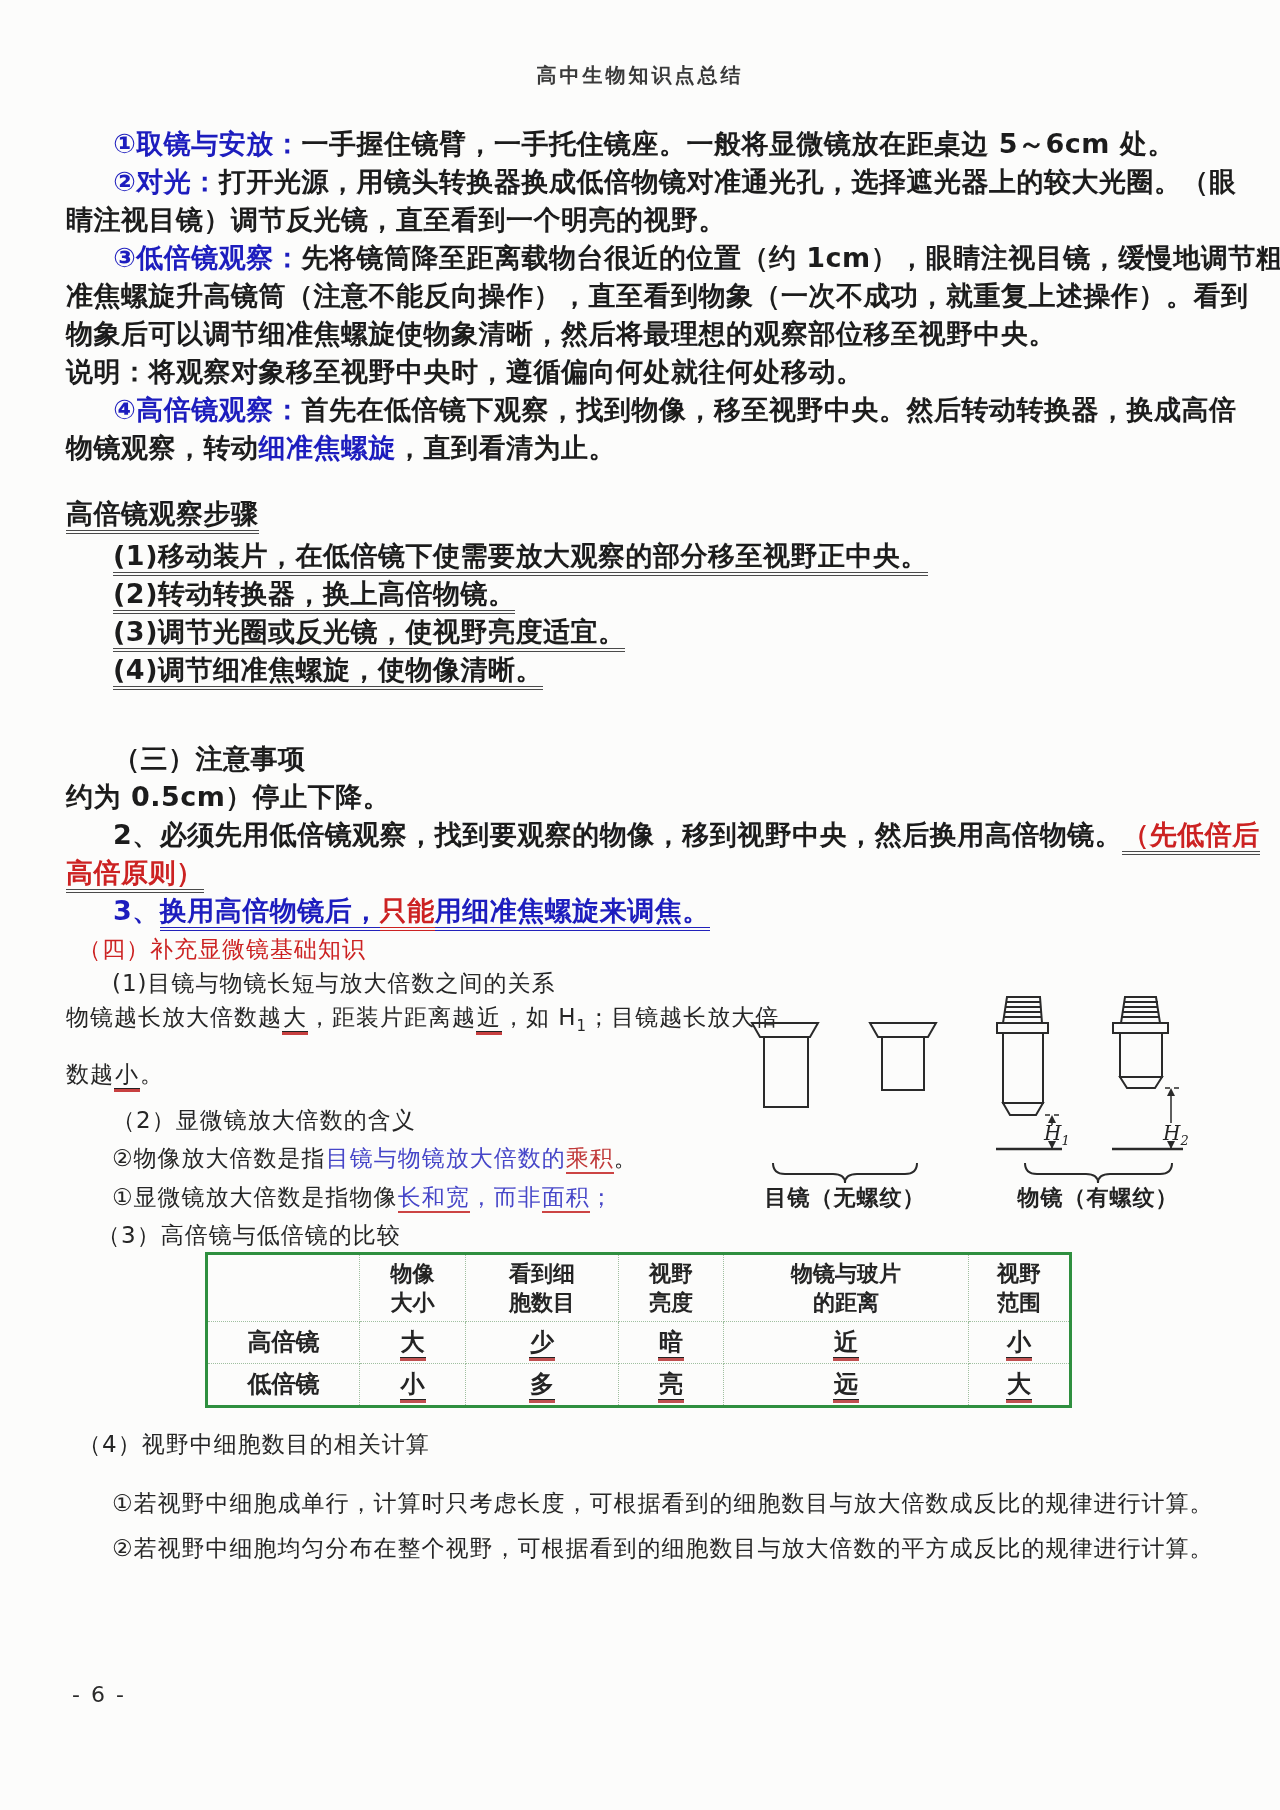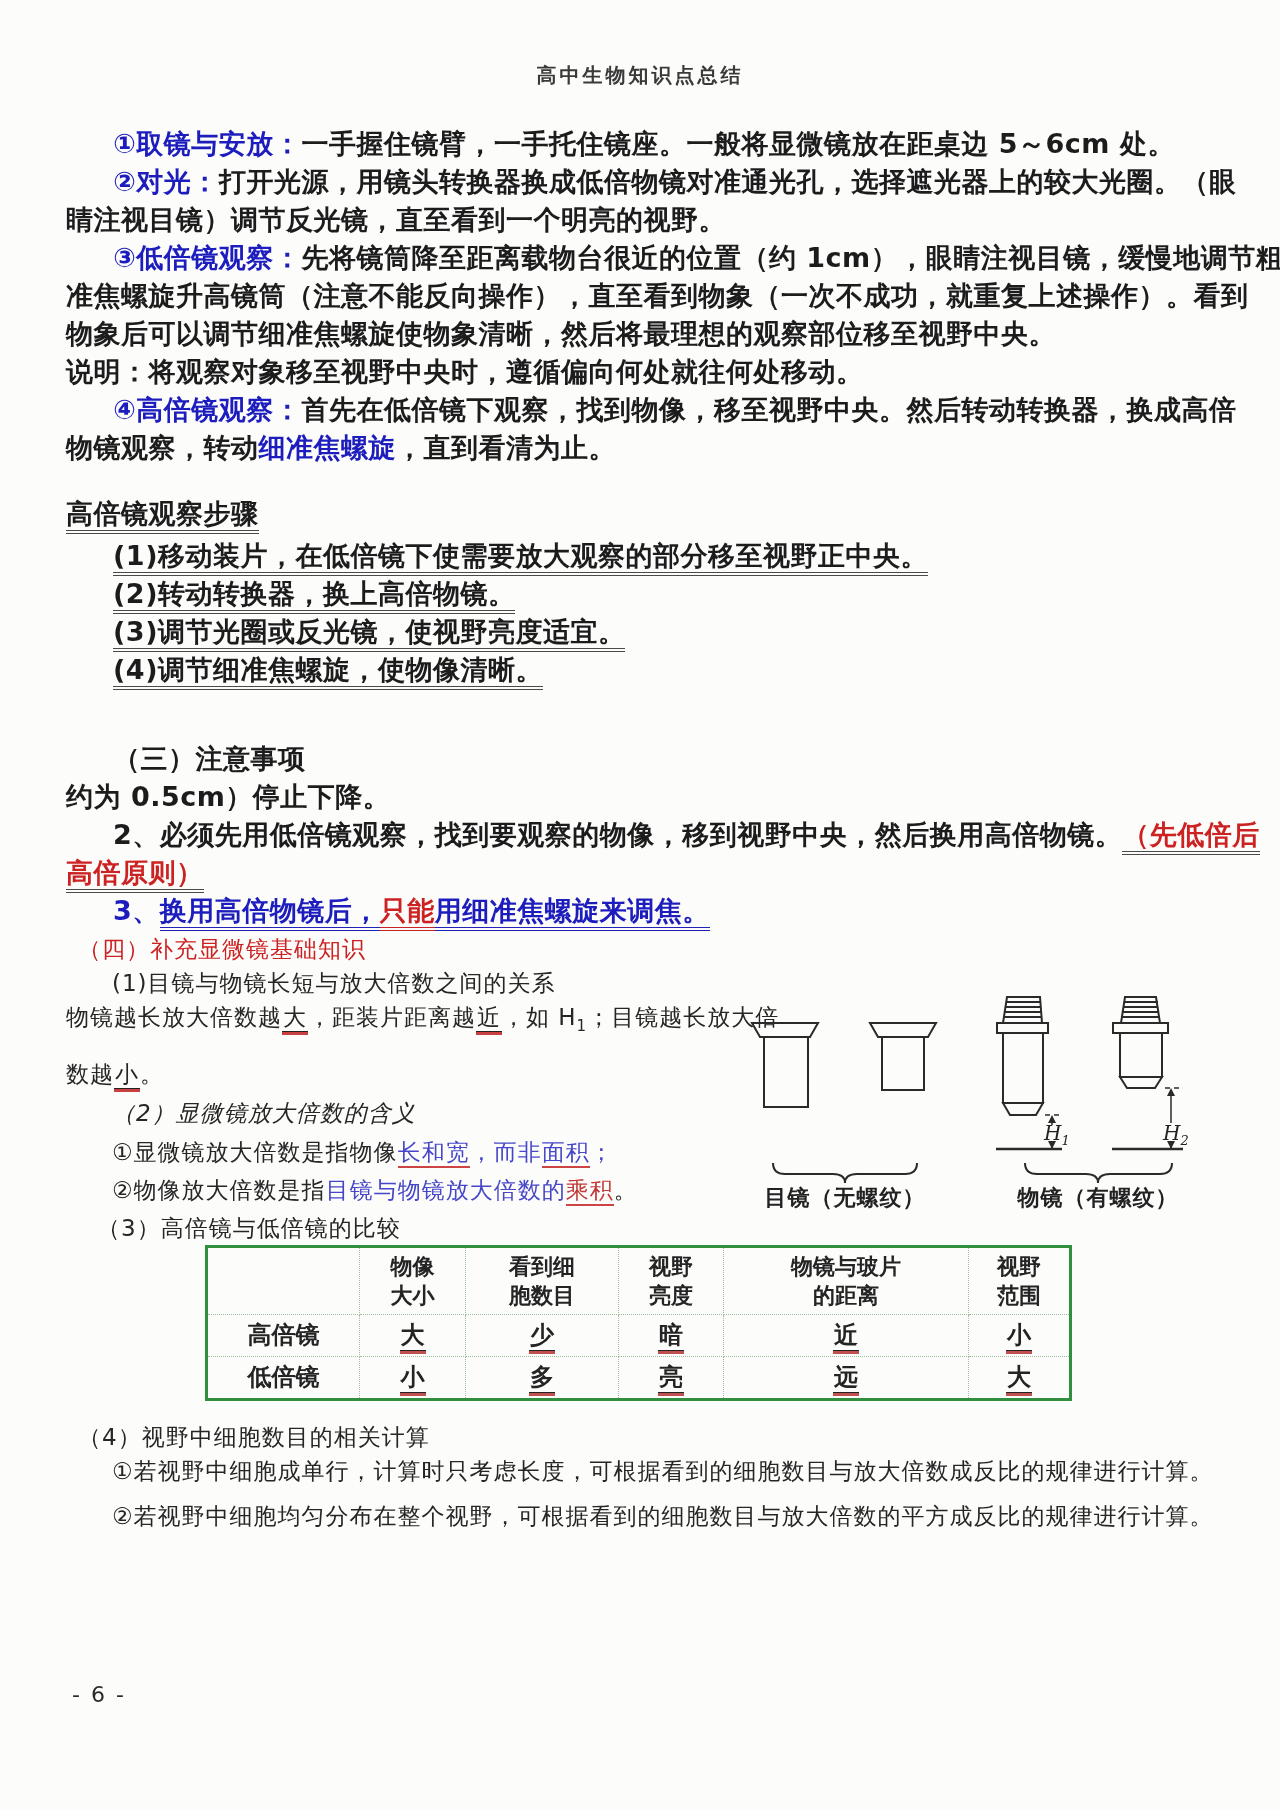--- a/index.html
+++ b/index.html
@@ -25,25 +25,25 @@
   .ind{padding-left:47px;}
   .ind4{padding-left:46px;}
   .ind3{padding-left:31px;}
   .indL{padding-left:12px;}
   .mt-steps{margin-top:28px;}
   .mt-item1{margin-top:4px;}
   .mt-sec3{margin-top:51px;}
   .mt2{margin-top:2px;}
   .mt4{margin-top:4px;}
   .mt5{margin-top:5px;}
-  .mt8{margin-top:5px;font-style:italic;}
+  .mt8{margin-top:12px;}
   .mt11{margin-top:11px;}
   .mt14{margin-top:14px;}
   .mt19{margin-top:19px;}
-  .mt25{}
+  .mt25{margin-top:25px;}
   .blue{color:#1d1dbe;}
   .blue2{color:#4646c8;}
   .red{color:#cc2222;}
   .red2{color:#c03a3a;}
   .u2{border-bottom:4px double #4a4a4a;padding-bottom:1px;}
   .u2b{border-bottom:4px double #2222bb;padding-bottom:1px;}
   .u2r{border-bottom:4px double #cc2222;padding-bottom:1px;}
   .du{border-bottom:1px solid #222;box-shadow:0 3px 0 #c84040;padding:0 1px 1px;}
   .rul{border-bottom:2px solid #cc4444;padding-bottom:1px;}
   .sub{font-size:15px;vertical-align:sub;}
@@ -100,22 +100,22 @@
         <div class="line ind mt-sec3"><span>（三）注意事项</span></div>
         <div class="line"><span>约为 0.5cm）停止下降。</span></div>
         <div class="line ind"><span>2、必须先用低倍镜观察，找到要观察的物像，移到视野中央，然后换用高倍物镜。</span><span class="red u2">（先低倍后</span></div>
         <div class="line"><span class="red u2">高倍原则）</span></div>
         <div class="line ind"><span class="blue">3、</span><span class="blue u2b">换用高倍物镜后，</span><span class="red u2r">只能</span><span class="blue u2b">用细准焦螺旋来调焦。</span></div>
         <div class="line4 indL mt2"><span class="red">（四）补充显微镜基础知识</span></div>
         <div class="line4 ind4"><span>(1)目镜与物镜长短与放大倍数之间的关系</span></div>
         <div class="line4"><span>物镜越长放大倍数越</span><span class="du">大</span><span>，距装片距离越</span><span class="du">近</span><span>，如 H</span><span class="sub">1</span><span>；目镜越长放大倍</span></div>
         <div class="line4 mt14"><span>数越</span><span class="du">小</span><span>。</span></div>
         <div class="line4 ind4 mt8"><span>（2）显微镜放大倍数的含义</span></div>
+        <div class="line4 ind4 mt4"><span>②物像放大倍数是指</span><span class="blue2">目镜与物镜放大倍数的</span><span class="red2 rul">乘积</span><span>。</span></div>
         <div class="line4 ind4 mt5"><span>①显微镜放大倍数是指物像</span><span class="blue2 rul">长和宽</span><span class="blue2">，而非</span><span class="blue2 rul">面积</span><span class="blue2">；</span></div>
-        <div class="line4 ind4 mt4"><span>②物像放大倍数是指</span><span class="blue2">目镜与物镜放大倍数的</span><span class="red2 rul">乘积</span><span>。</span></div>
         <div class="line4 ind3 mt4"><span>（3）高倍镜与低倍镜的比较</span></div>
       </div>
 
     <table class="cmp-table">
       <colgroup id="cmp-cols">
           <col style="width: 153px;">
           <col style="width: 106px;">
           <col style="width: 153px;">
           <col style="width: 105px;">
           <col style="width: 245px;">

